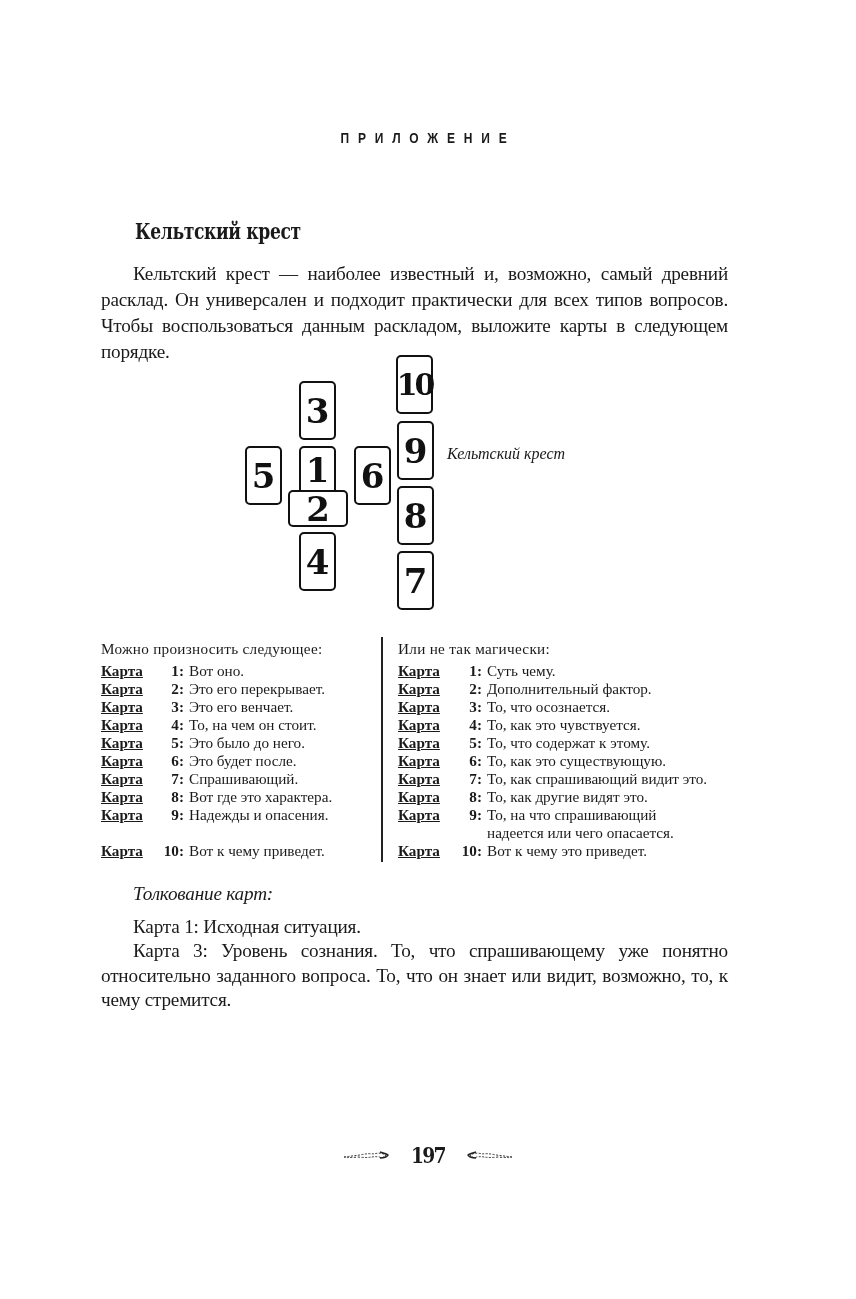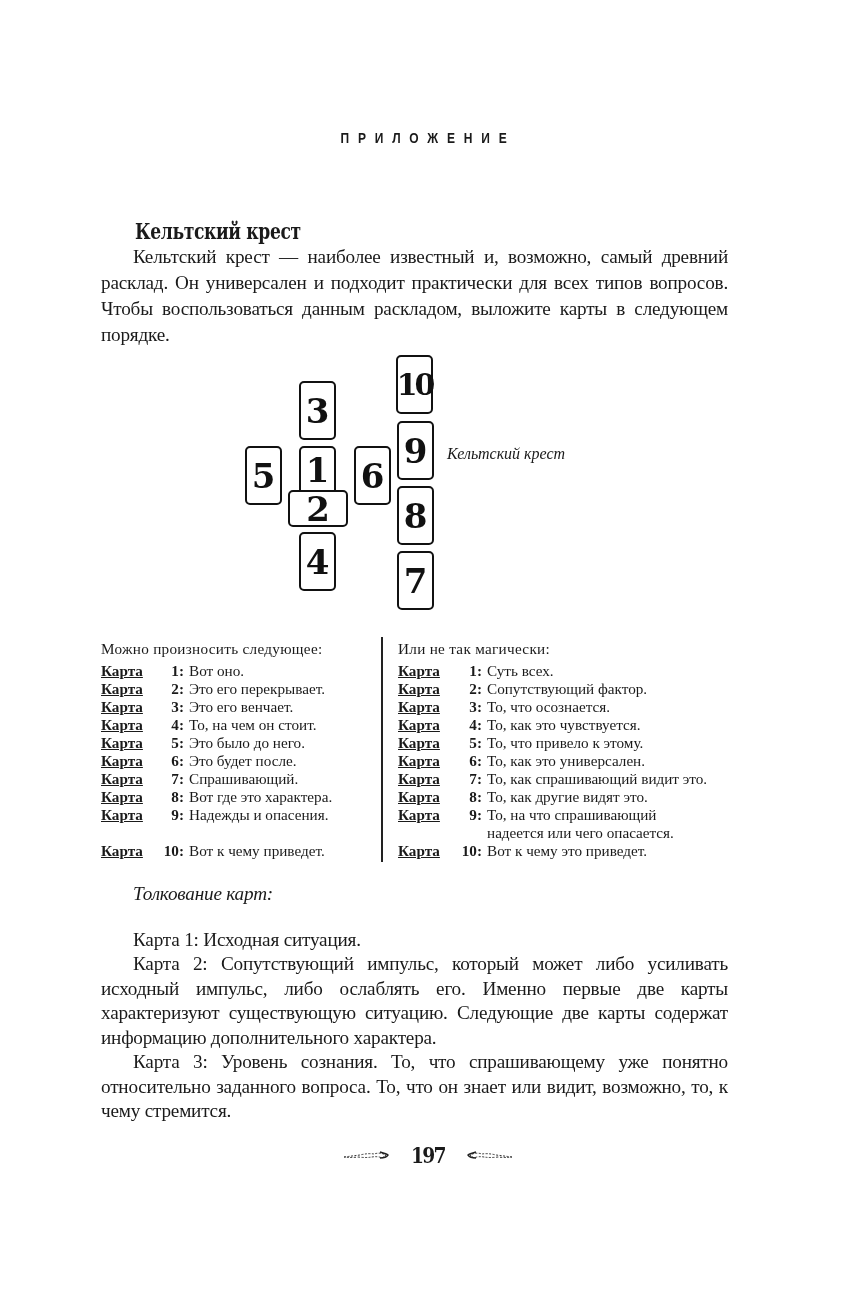--- a/index.html
+++ b/index.html
@@ -26,21 +26,21 @@
     top: 218px; left: 135px;
     font-family: "DejaVu Serif", serif;
     font-size: 22px;
     font-weight: bold;
     letter-spacing: -0.5px;
     transform: scaleX(0.78);
     transform-origin: left center;
   }
   .intro {
     position: absolute;
-    top: 244px; left: 101px; width: 627px;
+    top: 261px; left: 101px; width: 627px;
     font-size: 19.2px;
     line-height: 26px;
     text-align: justify;
     text-indent: 32px;
     letter-spacing: -0.2px;
   }
   .spread {
     position: absolute;
     left: 0; top: 0; width: 856px; height: 1299px;
     pointer-events: none;
@@ -90,21 +90,21 @@
   }
   .interp {
     position: absolute;
     top: 882px; left: 101px; width: 627px;
     font-size: 19.2px;
     line-height: 24.5px;
     text-align: justify;
     letter-spacing: -0.2px;
   }
   .interp p { text-indent: 32px; }
-  .interp .ih { font-style: italic; margin-bottom: 21px; }
+  .interp .ih { font-style: italic; margin-bottom: 8px; }
   .interp b { font-weight: normal; }
   .folio {
     position: absolute;
     top: 1142px; left: 0; width: 856px;
     display: flex; justify-content: center; align-items: center; gap: 18px;
   }
   .folio .num {
     font-family: "DejaVu Serif", serif;
     font-weight: bold;
     font-size: 22px;
@@ -193,46 +193,46 @@
 </div>
 
 <div class="divider"></div>
 
 <div class="col right">
   <div class="col-head">Или не так магически:</div>
   <div class="rows">
       <div class="row">
         <span class="k">Карта</span>
         <span class="n">1:</span>
-        <span class="t">Суть всех.</span>
+        <span class="t">Суть чему.</span>
       </div>
       <div class="row">
         <span class="k">Карта</span>
         <span class="n">2:</span>
-        <span class="t">Сопутствующий фактор.</span>
+        <span class="t">Дополнительный фактор.</span>
       </div>
       <div class="row">
         <span class="k">Карта</span>
         <span class="n">3:</span>
         <span class="t">То, что осознается.</span>
       </div>
       <div class="row">
         <span class="k">Карта</span>
         <span class="n">4:</span>
         <span class="t">То, как это чувствуется.</span>
       </div>
       <div class="row">
         <span class="k">Карта</span>
         <span class="n">5:</span>
-        <span class="t">То, что привело к этому.</span>
+        <span class="t">То, что содержат к этому.</span>
       </div>
       <div class="row">
         <span class="k">Карта</span>
         <span class="n">6:</span>
-        <span class="t">То, как это универсален.</span>
+        <span class="t">То, как это существующую.</span>
       </div>
       <div class="row">
         <span class="k">Карта</span>
         <span class="n">7:</span>
         <span class="t">То, как спрашивающий  видит это.</span>
       </div>
       <div class="row">
         <span class="k">Карта</span>
         <span class="n">8:</span>
         <span class="t">То, как другие видят это.</span>
@@ -248,21 +248,20 @@
         <span class="n">10:</span>
         <span class="t">Вот к чему это приведет.</span>
       </div>
     </div>
 </div>
 
 <div class="interp">
   <p class="ih">Толкование карт:</p>
   <div id="interp-items">
       <p><b>Карта 1:</b><span> Исходная ситуация.</span></p>
-      <p><b>Карта 2:</b><span> Сопутствующий импульс, который может либо усиливать исходный импульс, либо ослаблять его. Именно первые две карты характеризуют существующую ситуацию. Следующие две карты содержат информацию дополнительного характера.</span></p>
       <p><b>Карта 3:</b><span> Уровень сознания. То, что спрашивающему уже понятно относительно заданного вопроса. То, что он знает или видит, возможно, то, к чему стремится.</span></p>
     </div>
 </div>
 
 <div class="folio">
   <svg class="orn" viewBox="0 0 48 12">
     <path d="M2 8 Q10 7 18 6 Q26 4 32 5 Q38 3 44 6 L40 9 Q36 7 30 8 Q24 9 16 8 Q8 9 2 8" fill="none" stroke="#333" stroke-width="1" stroke-dasharray="2 1.5"></path>
     <path d="M38 3 Q45 5 46 6 Q44 9 38 9" fill="none" stroke="#222" stroke-width="1.4"></path>
   </svg>
   <span class="num">197</span>

